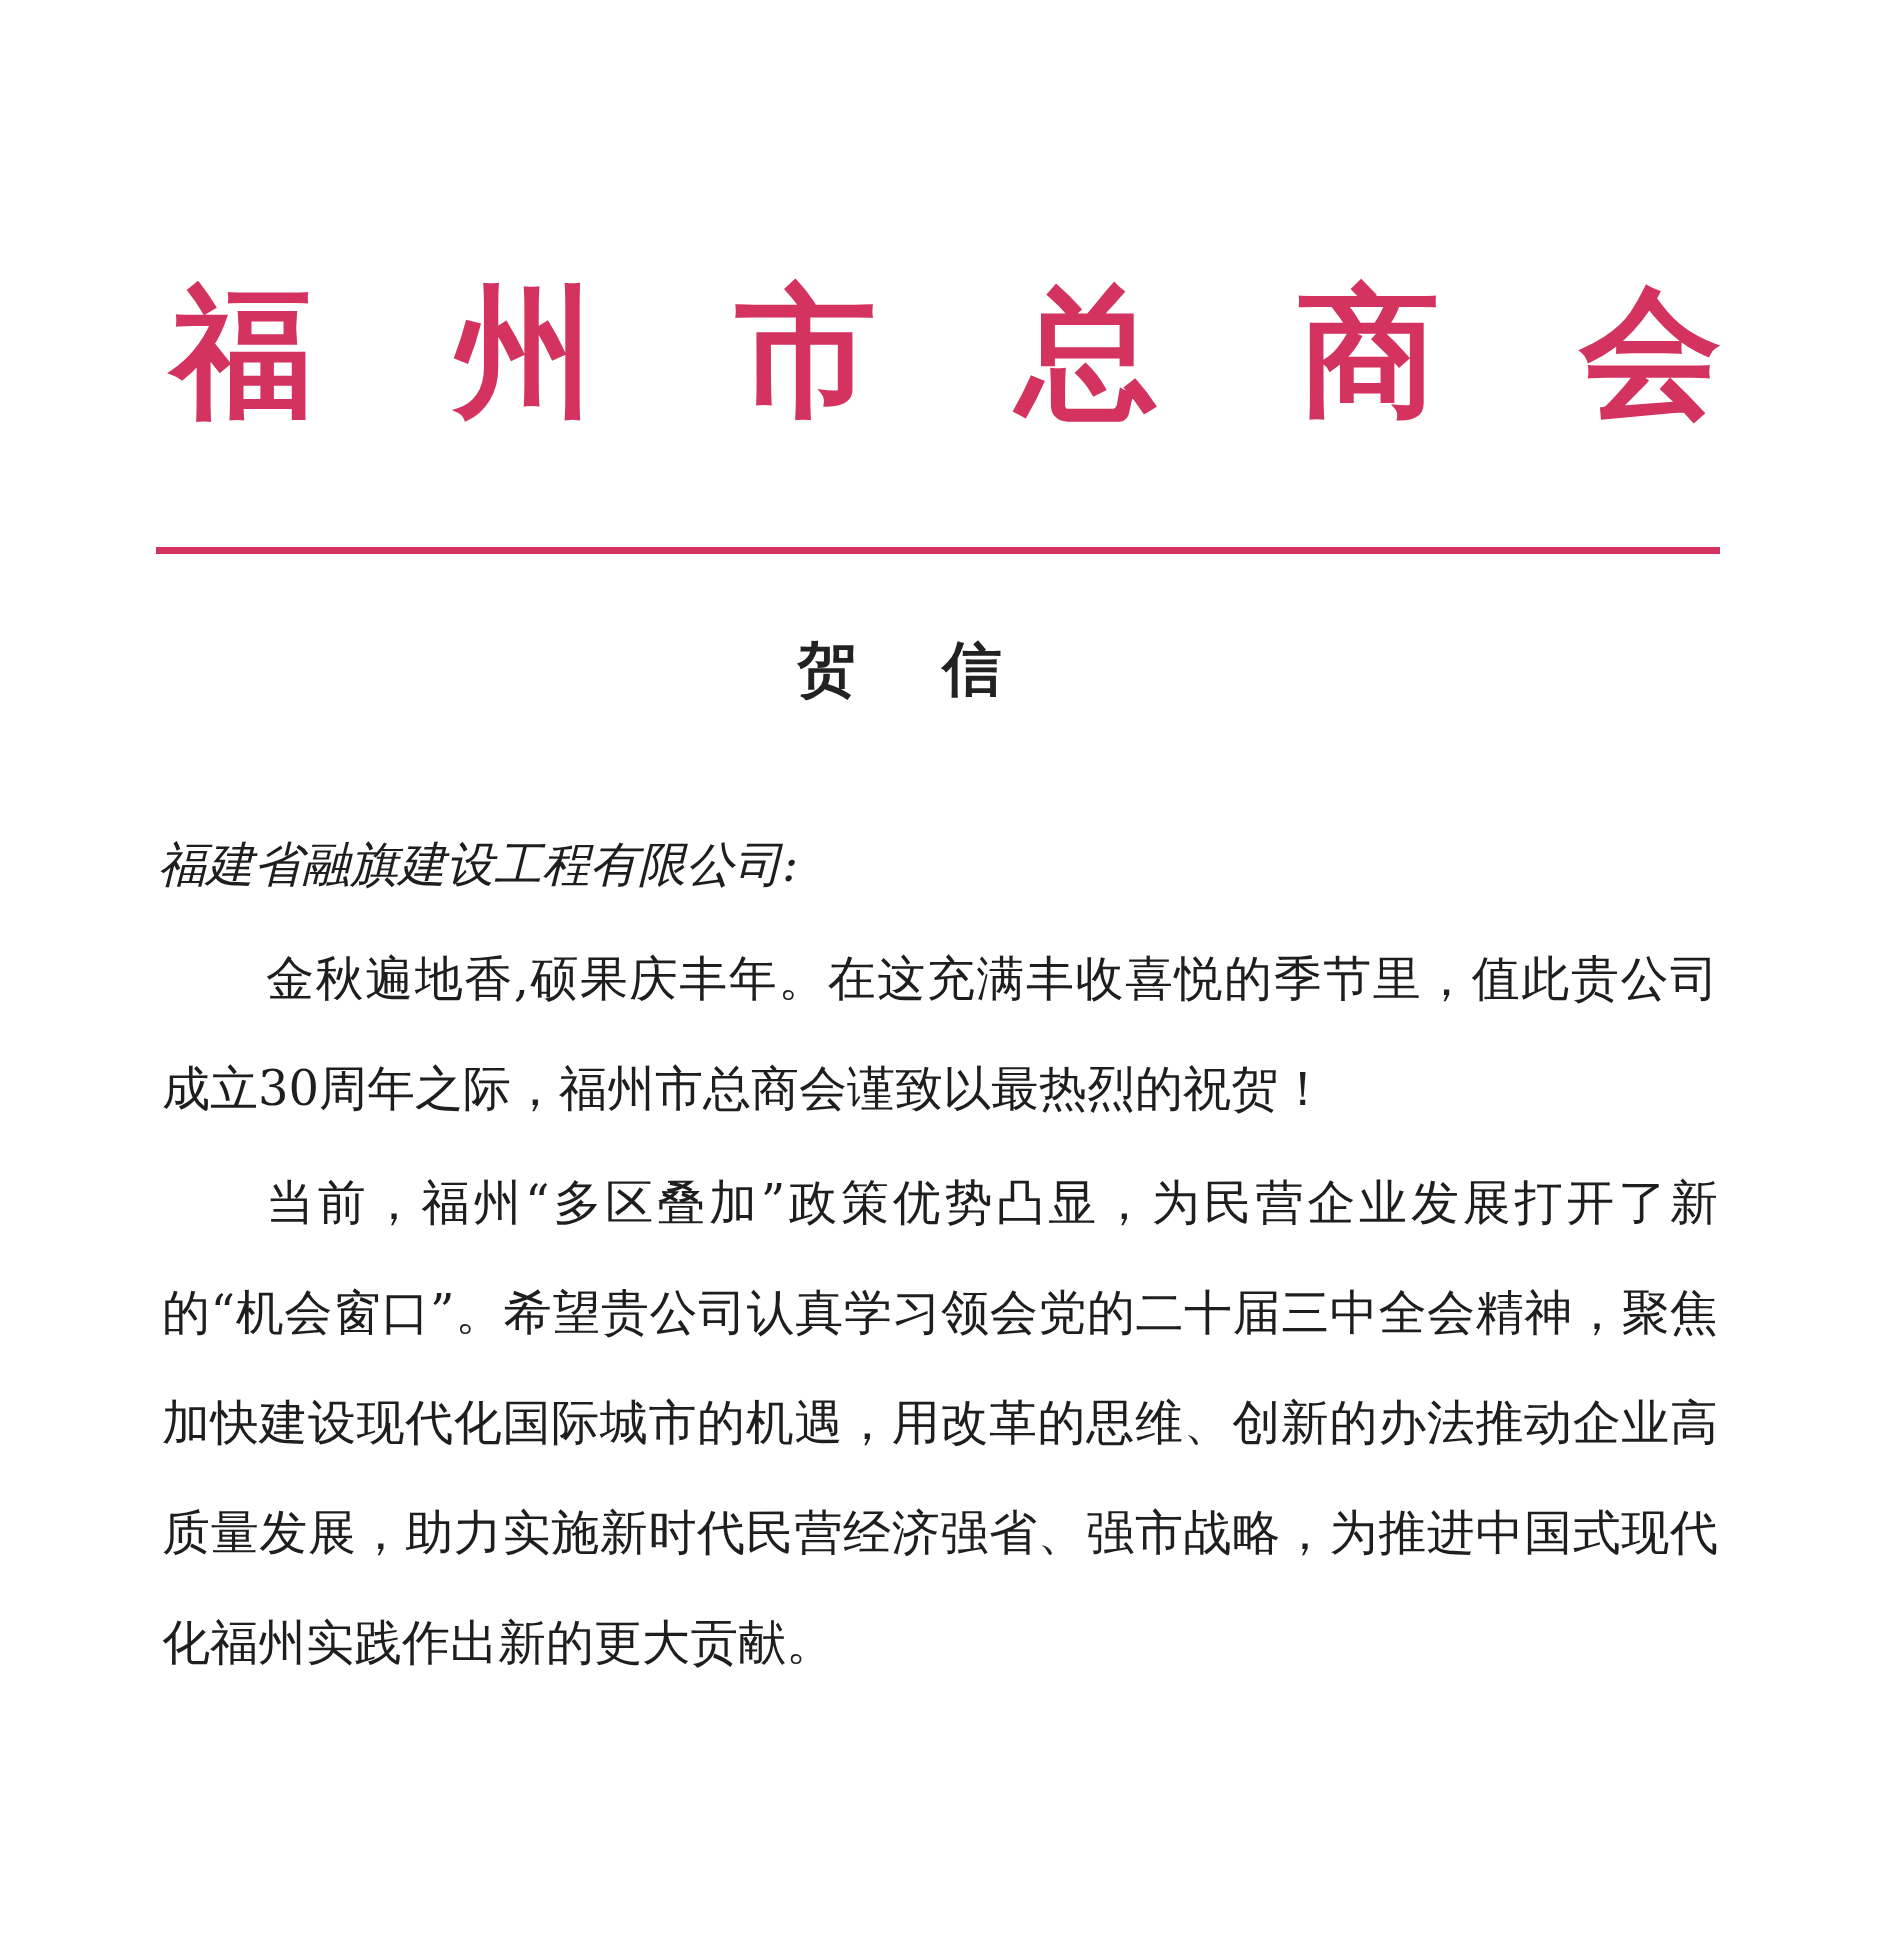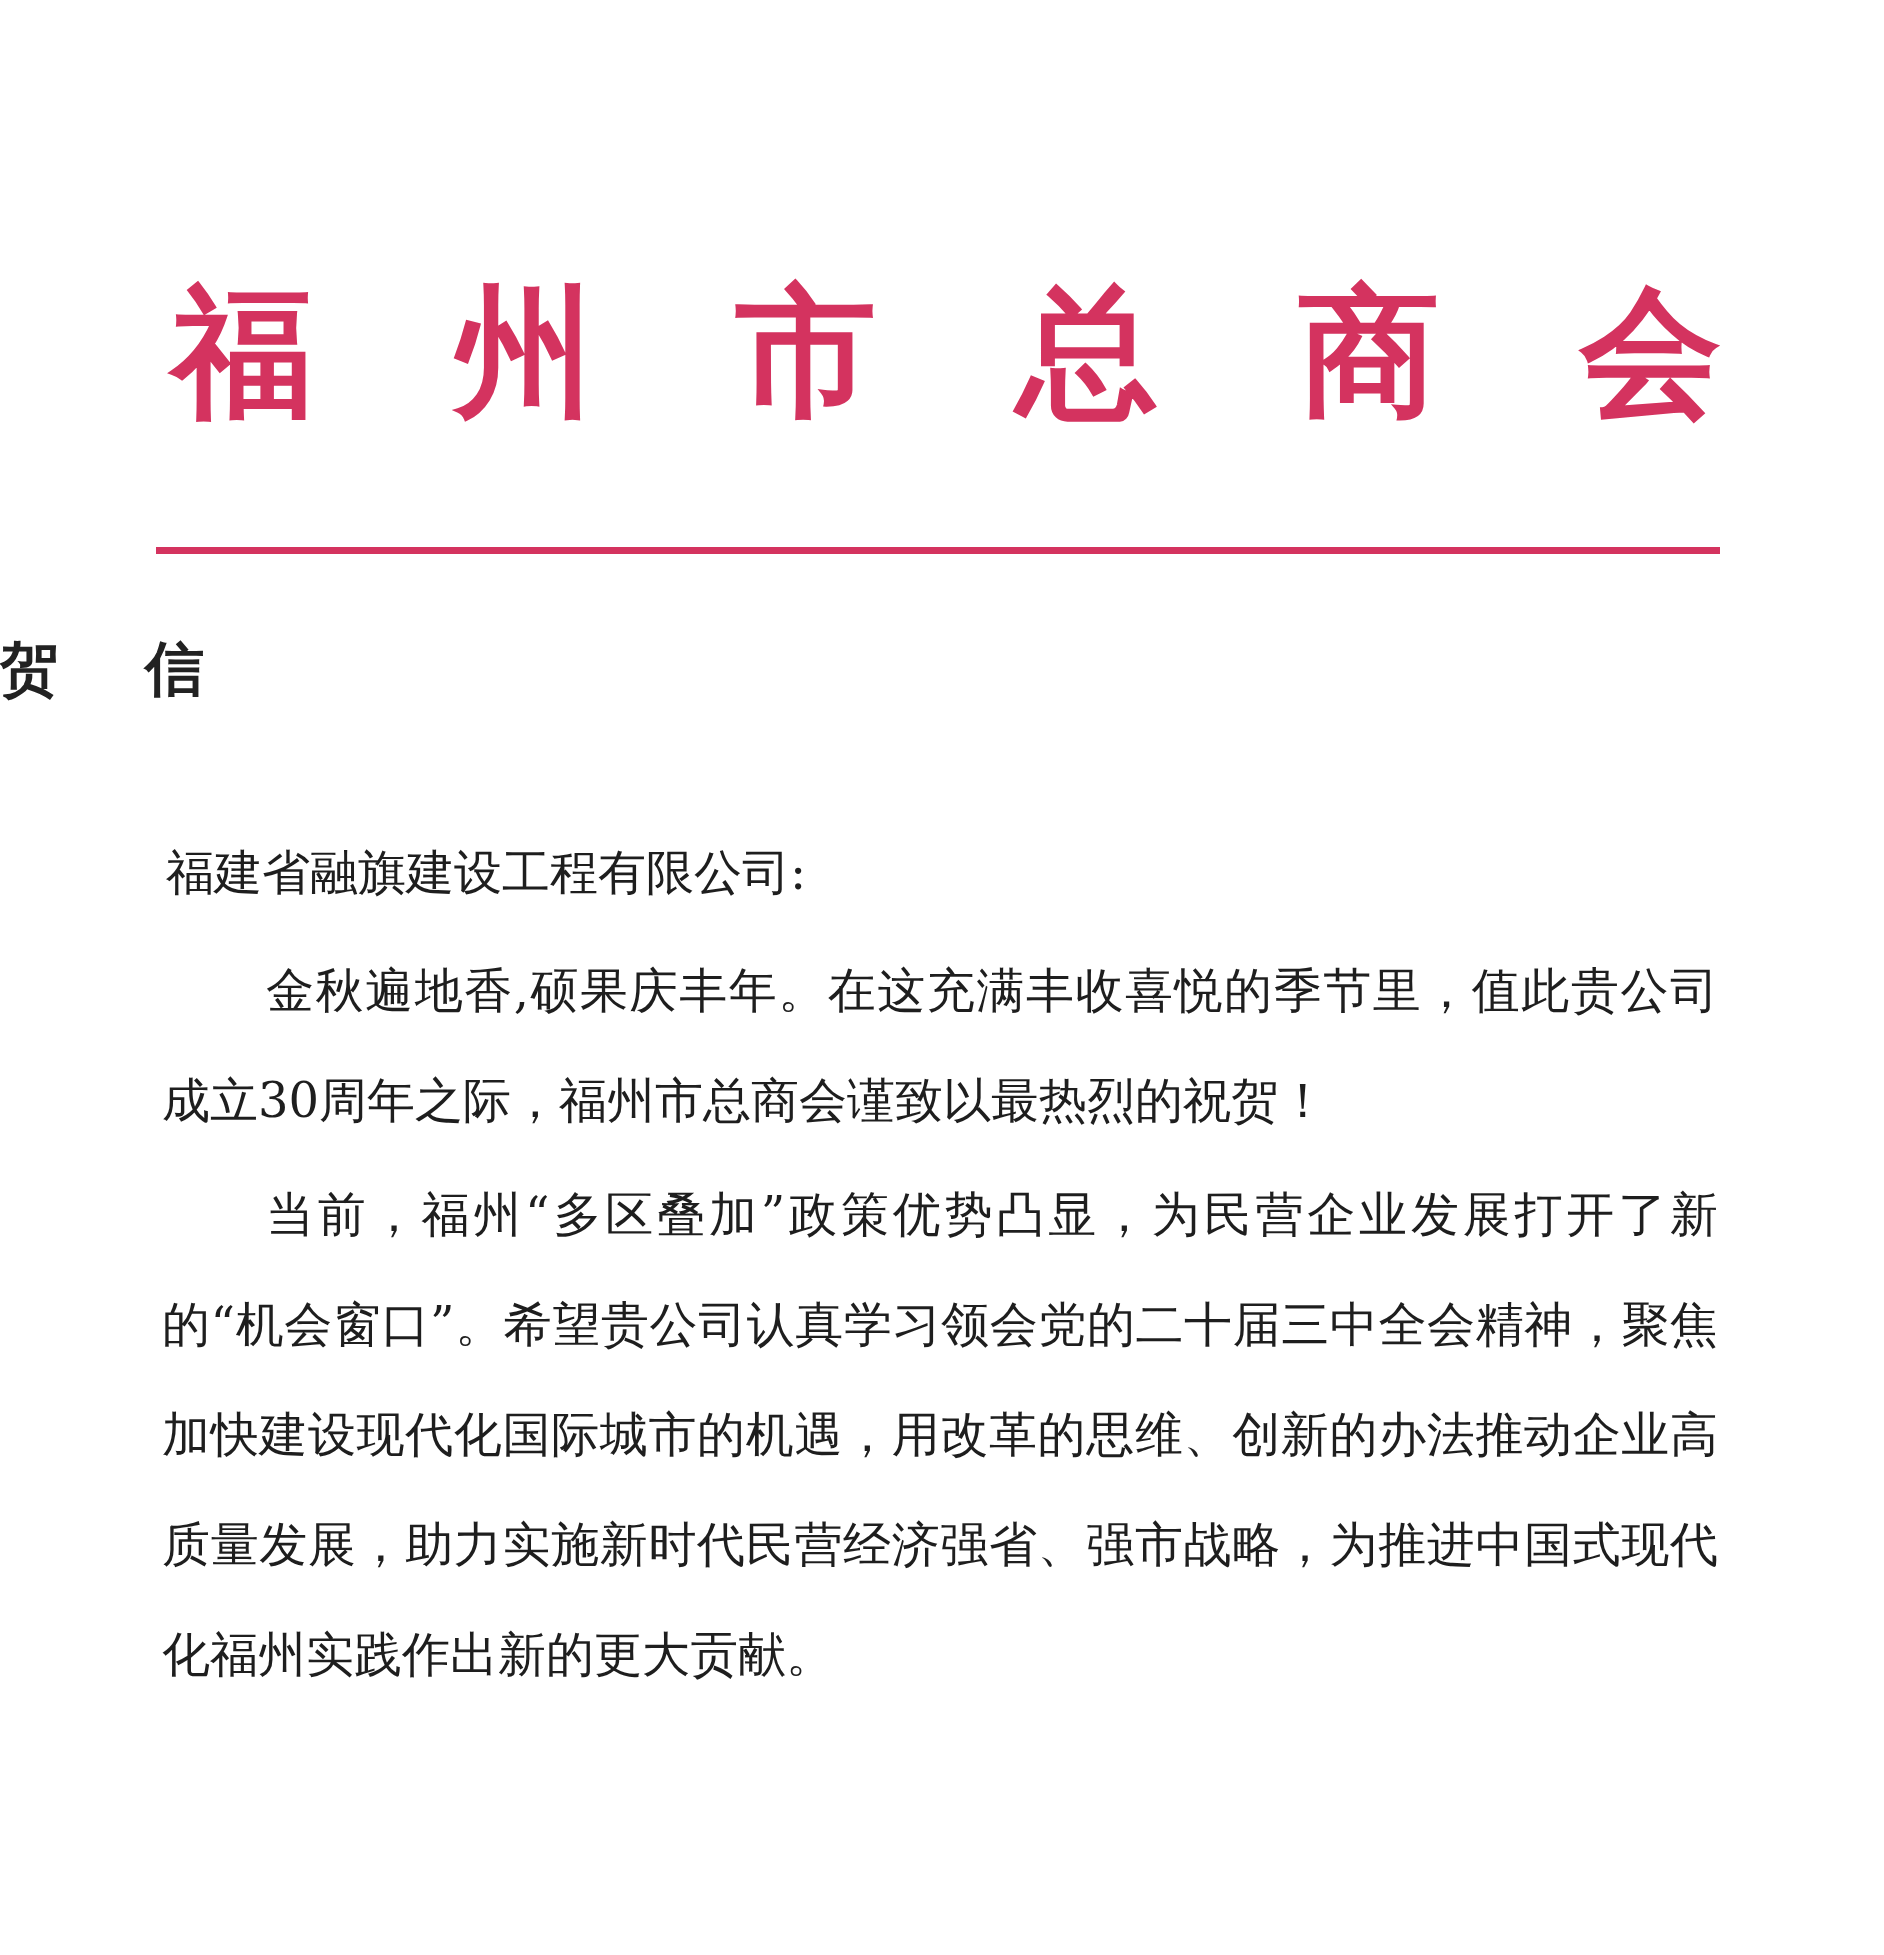--- a/index.html
+++ b/index.html
@@ -3,25 +3,25 @@
 <meta charset="utf-8">
 <style>
   html, body { margin: 0; padding: 0; background: #ffffff; }
   body { width: 1885px; height: 2688px; position: relative; overflow: hidden;
          font-family: "DejaVu Serif", "Liberation Serif", serif; color: #1e1e1e; }
   .masthead { position: absolute; left: 172px; top: 274px; width: 1549px; height: 156px;
               display: flex; justify-content: space-between; align-items: center; }
   .masthead span { font-family: "DejaVu Sans", sans-serif; font-size: 141px; font-weight: bold;
                    color: #d4335f; line-height: 1; letter-spacing: 0; }
   .rule { position: absolute; left: 156px; top: 547px; width: 1564px; height: 7px; background: #d4335f; }
-  .title { position: absolute; left: 0; width: 1885px; top: 630px; text-align: left;
+  .title { position: absolute; left: 0; width: 1885px; top: 630px; text-align: center;
            font-family: "DejaVu Sans", sans-serif; font-weight: bold; font-size: 59px;
            letter-spacing: 86px; color: #222; }
   .body { position: absolute; left: 158px; top: 809px; width: 1564px; font-size: 48px; line-height: 110px; }
-  .salutation { margin: 8px; }
+  .salutation { margin: 0; font-style: italic; }
   .para { margin: 4px; text-indent: 104px; text-align: justify; }
 </style>
 </head>
 <body>
 
 <div class="masthead">
   <span>福</span>
   <span>州</span>
   <span>市</span>
   <span>总</span>

